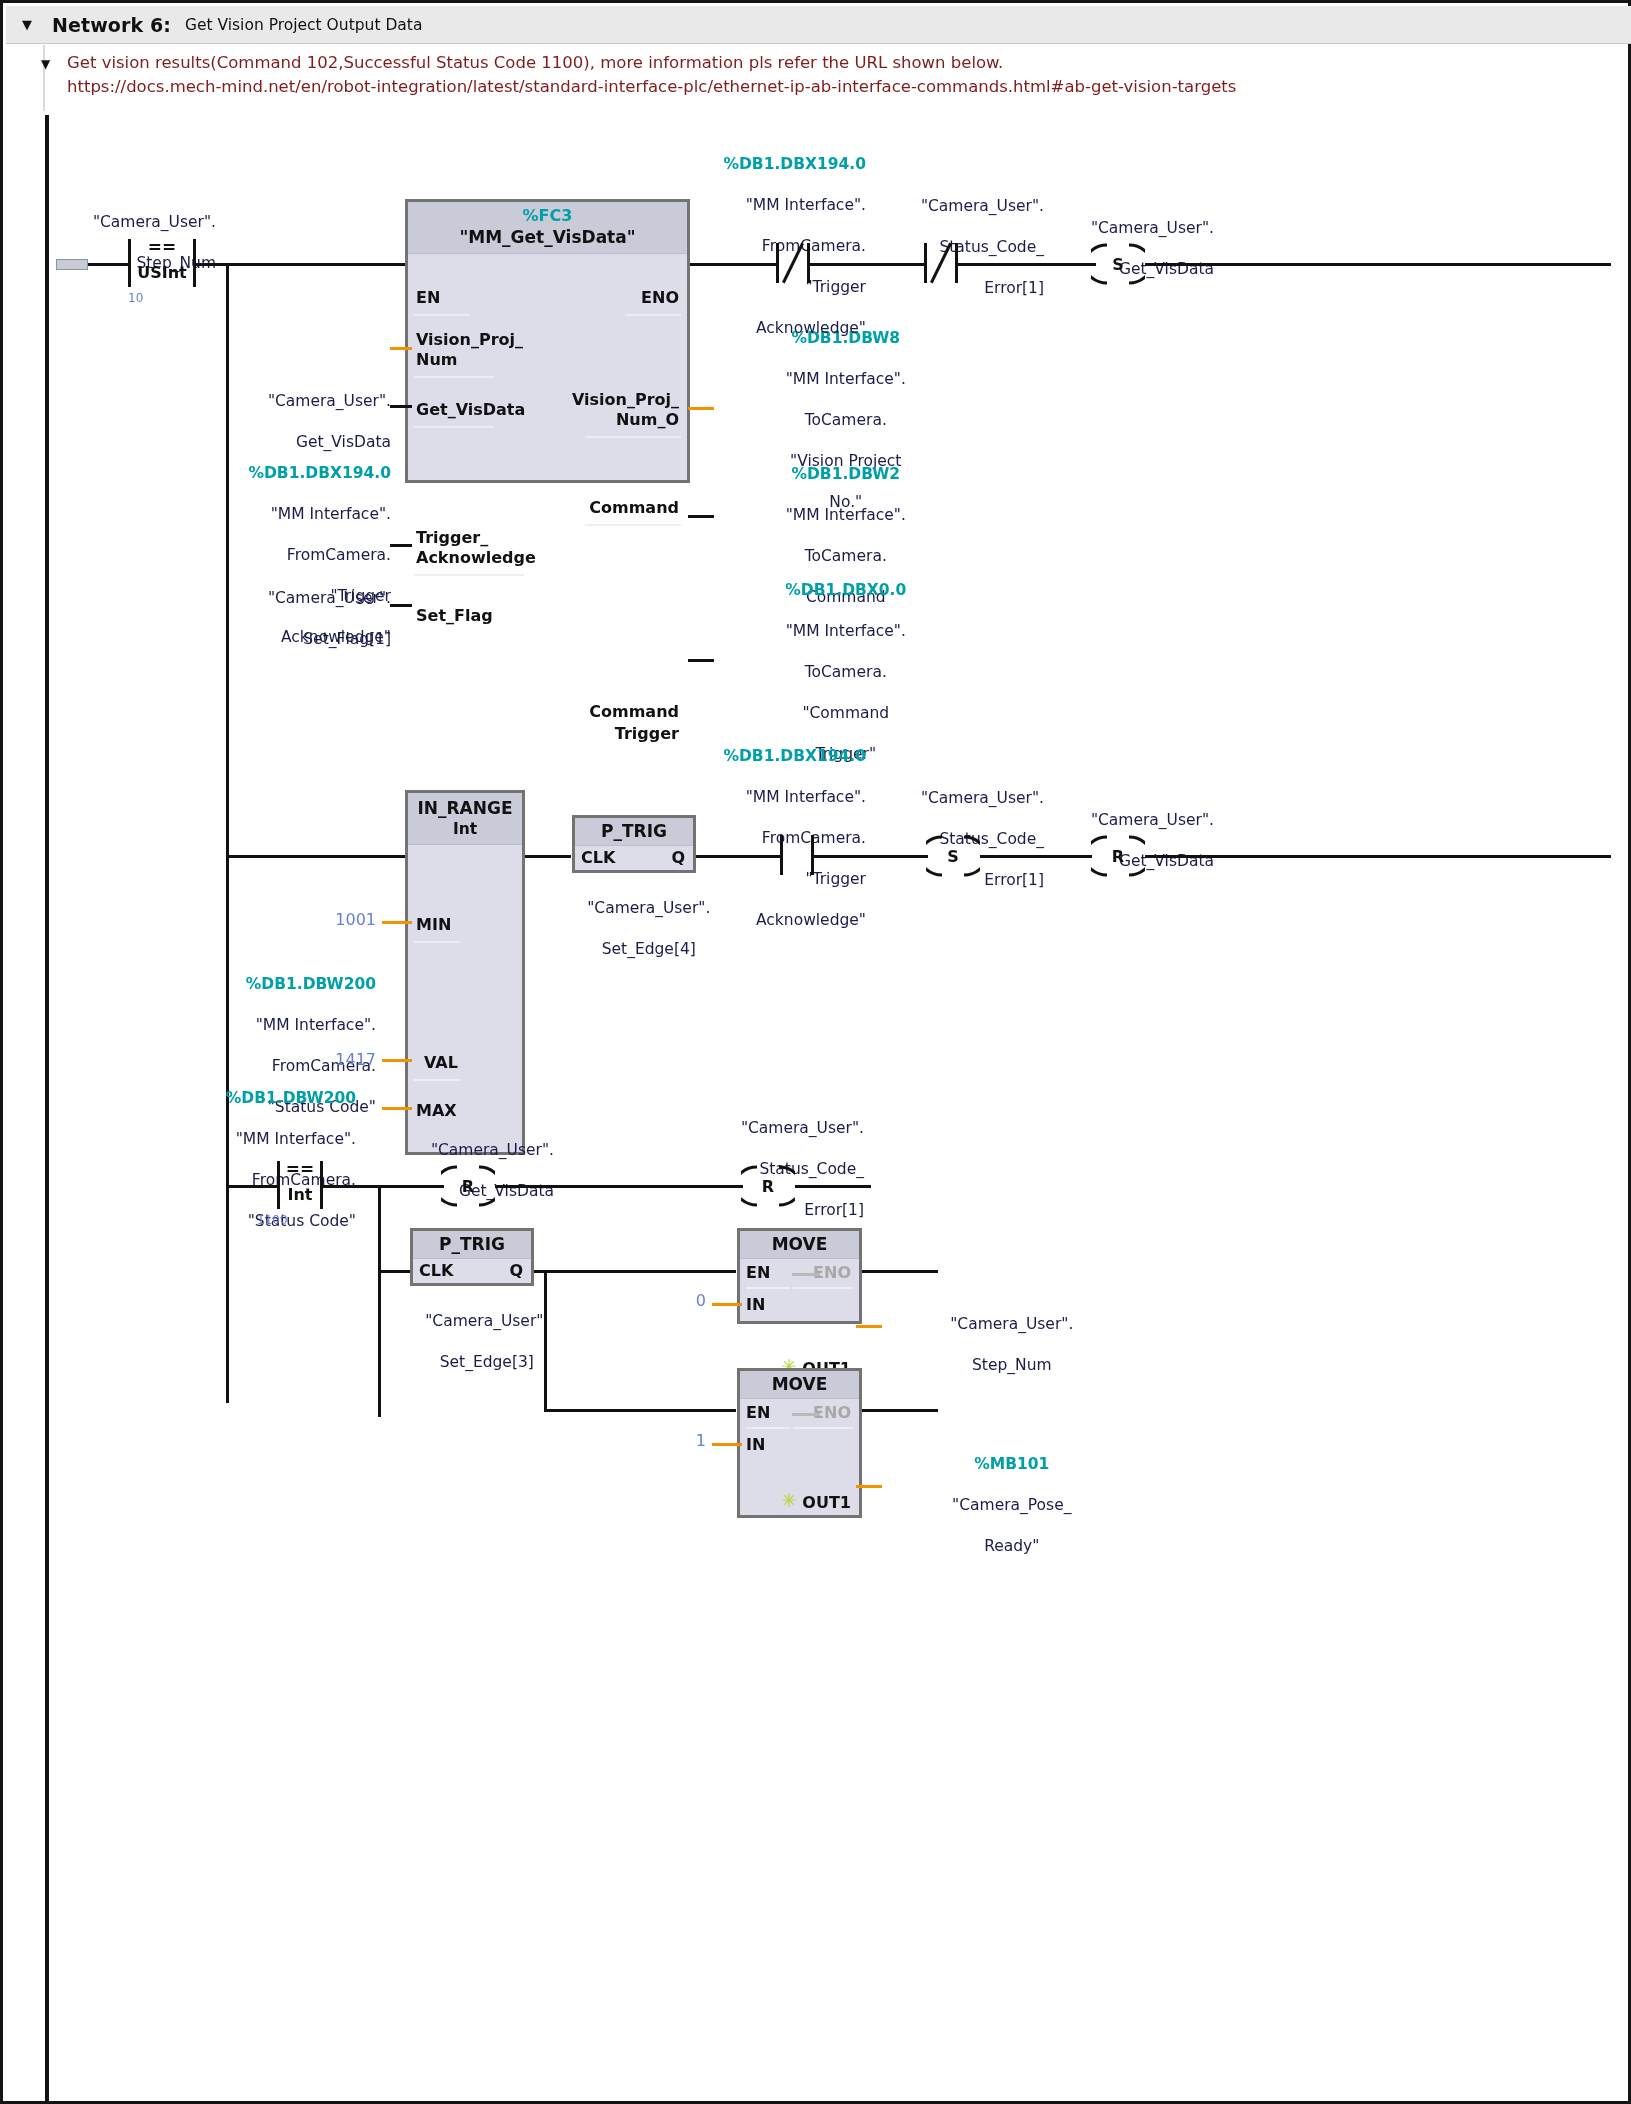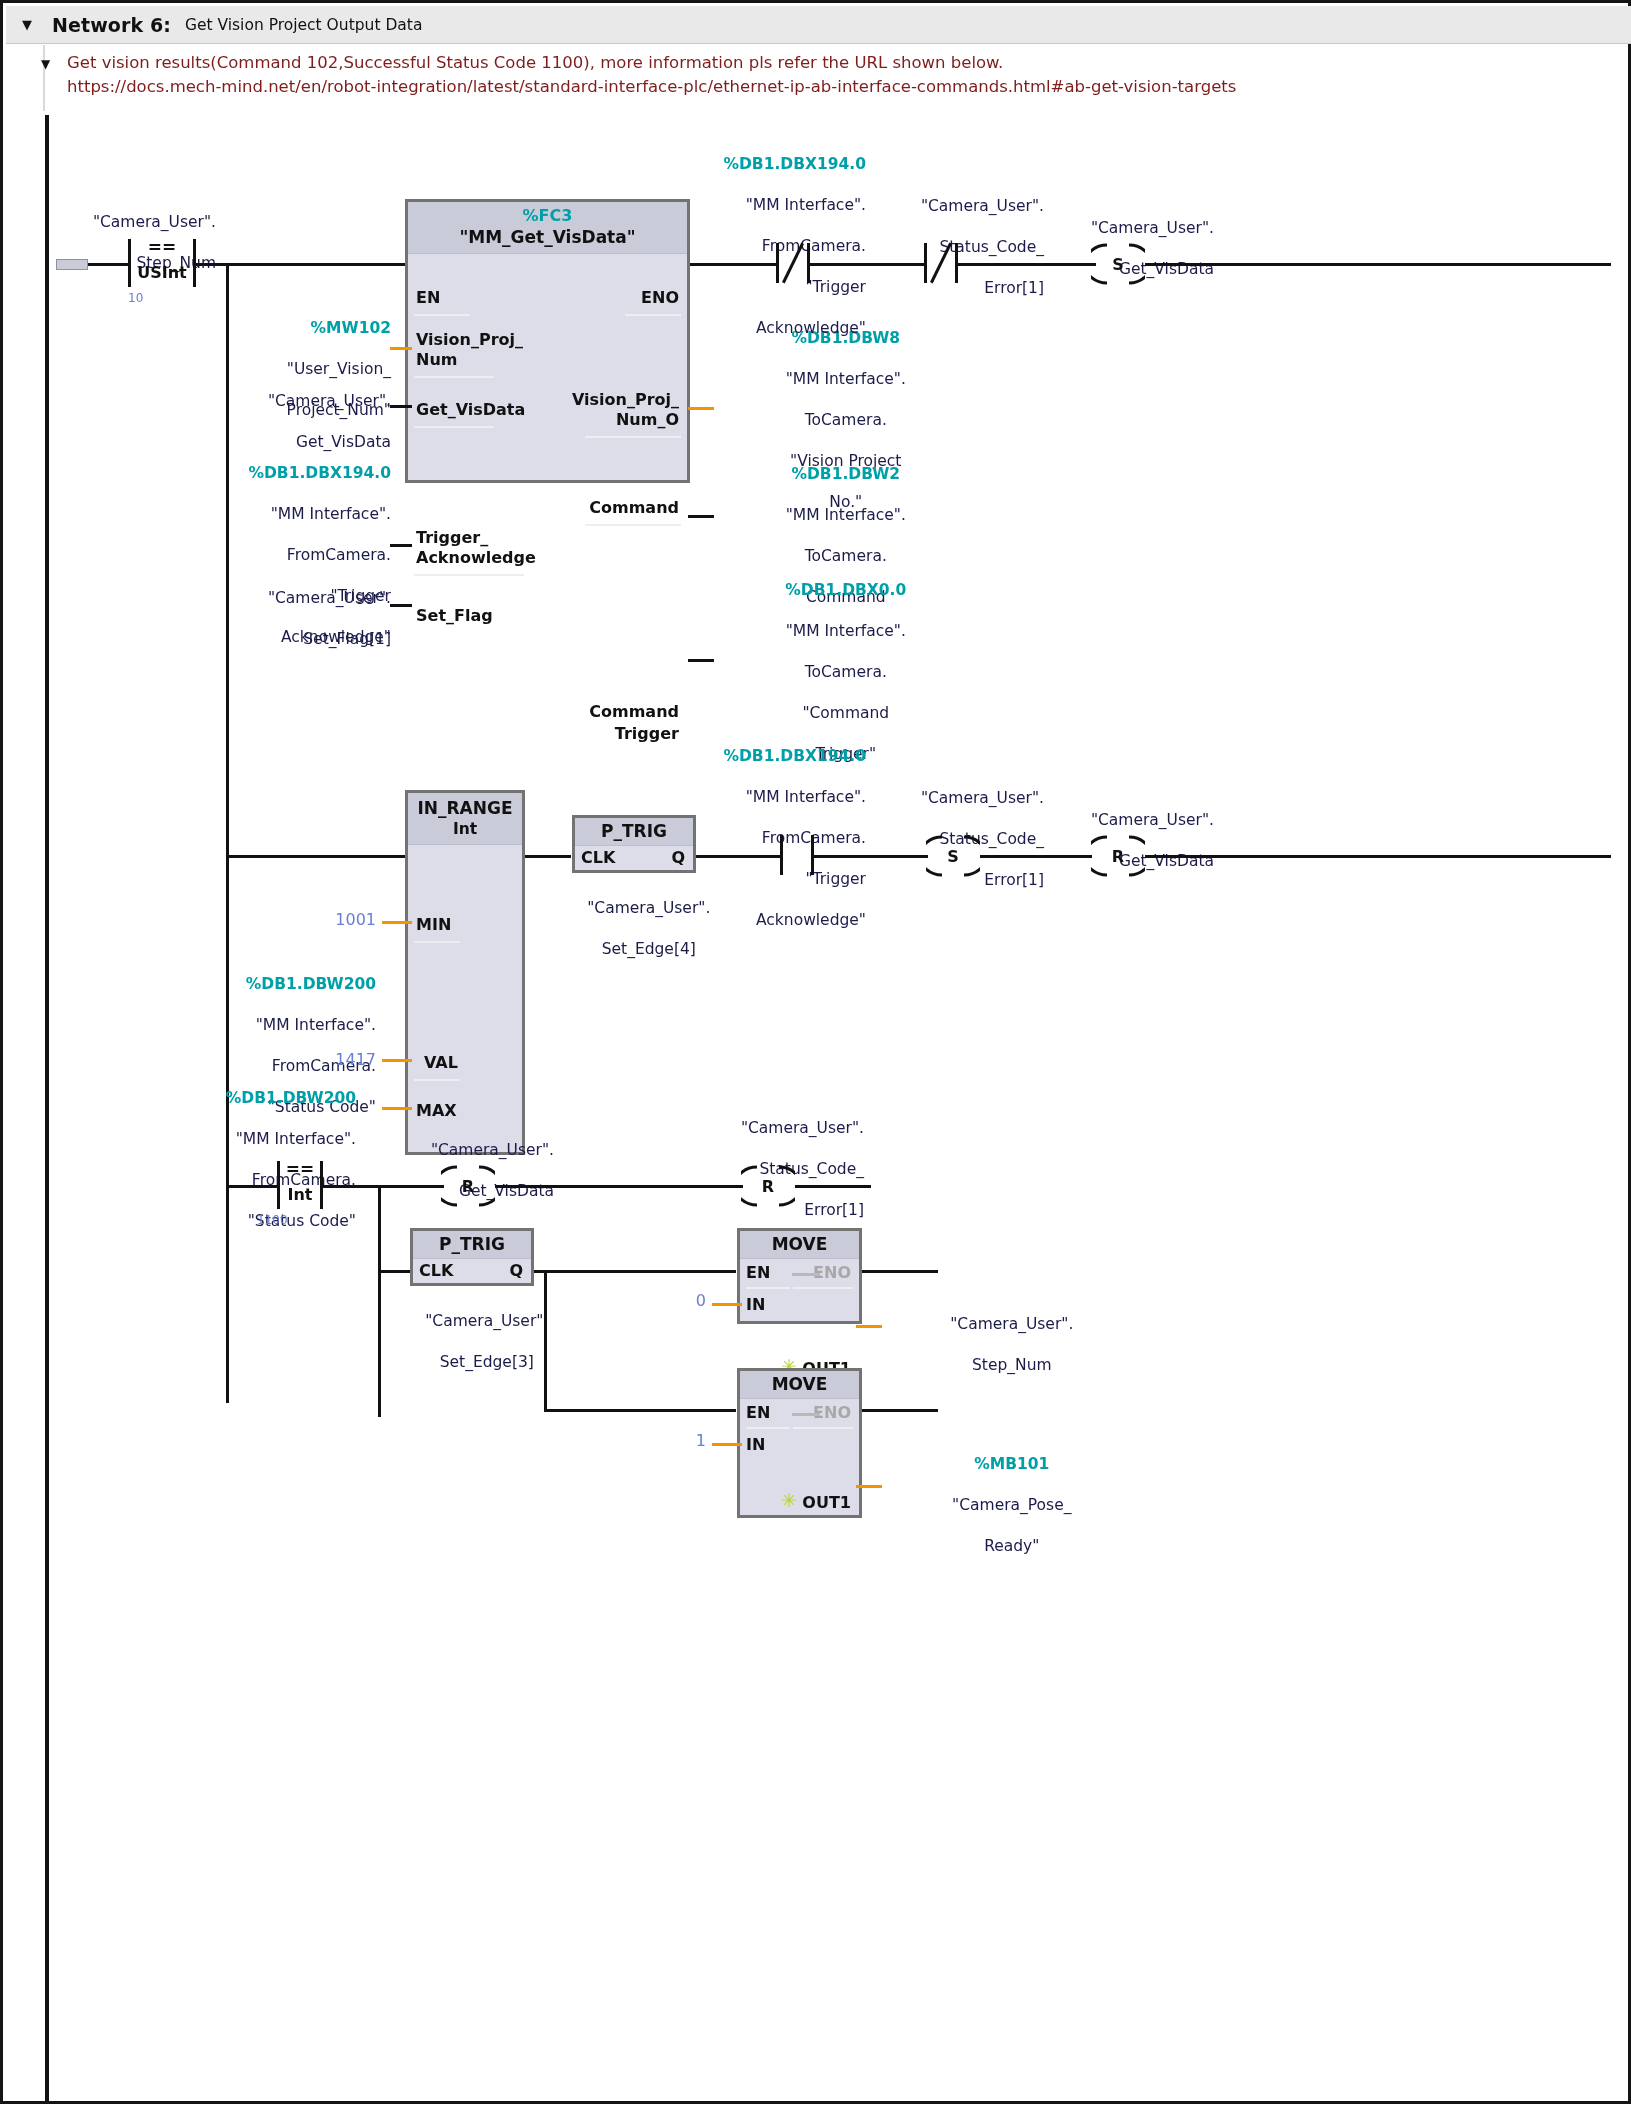--- a/index.html
+++ b/index.html
@@ -201,25 +201,20 @@
       <div class="pin right" style="right:8px; top:208px;">Num_O</div>
       <div class="pin-rule" style="right:6px; top:234px; width:96px;"></div>
 
       <div class="pin right" style="right:8px; top:296px;">Command</div>
       <div class="pin-rule" style="right:6px; top:322px; width:96px;"></div>
 
       <div class="pin right" style="right:8px; top:500px;">Command</div>
       <div class="pin right" style="right:8px; top:522px;">Trigger</div>
     </div>
 
-    <div class="op" style="left:185px; top:182px; width:200px;">
-      <span class="addr">%MW102</span><br>
-      <span>"User_Vision_</span><br>
-      <span>Project_Num"</span>
-    </div>
     <div class="wire orange h" style="left:384px; top:232px; width:22px;"></div>
 
     <div class="op" style="left:185px; top:255px; width:200px;">
       <span>"Camera_User".</span><br>
       <span>Get_VisData</span>
     </div>
     <div class="wire h" style="left:384px; top:290px; width:22px;"></div>
 
     <div class="op" style="left:165px; top:327px; width:220px;">
       <span class="addr">%DB1.DBX194.0</span><br>

